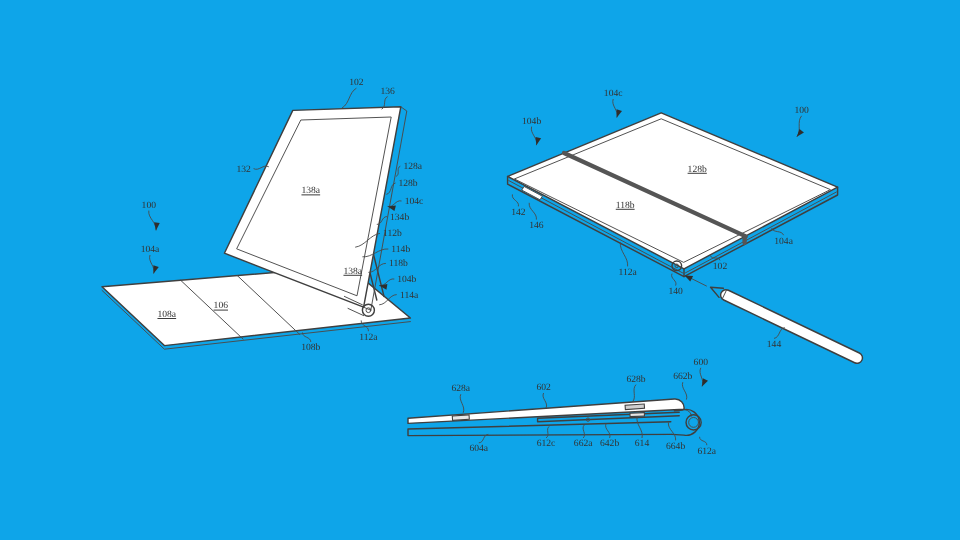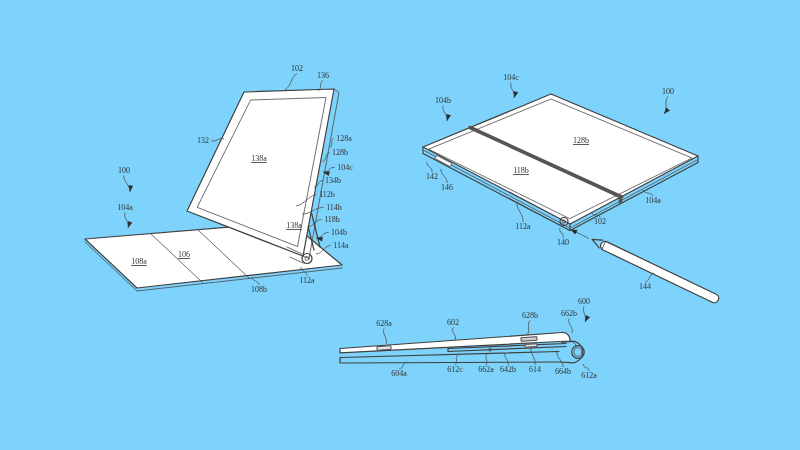--- a/index.html
+++ b/index.html
@@ -1,17 +1,17 @@
 <!DOCTYPE html>
 <html><head>
 <meta charset="utf-8">
 <style>
   html,body{margin:0;padding:0;background:#fff;}
   .sheet{
-    position:relative;width:800px;height:450px;background:#7dd3fc;
+    position:relative;width:800px;height:450px;background:#0ea5e9;
     overflow:hidden;font-family:"Liberation Serif", serif;
   }
   svg{display:block}
   .art{stroke:#3f3f3f;stroke-width:1.2;fill:none;stroke-linejoin:round;stroke-linecap:round;}
   .art-thin{stroke:#4a4a4a;stroke-width:.8;fill:none;stroke-linejoin:round;stroke-linecap:round;}
   .white{fill:#ffffff;}
   .seam{stroke:#555555;stroke-width:3.6;fill:none;stroke-linecap:round;}
   .magnet{stroke:#3f3f3f;stroke-width:.9;}
   .ref{font-family:"Liberation Serif", serif;font-size:8px;fill:#333333;}
   .leader{stroke:#4a4a4a;stroke-width:.75;fill:none;}

